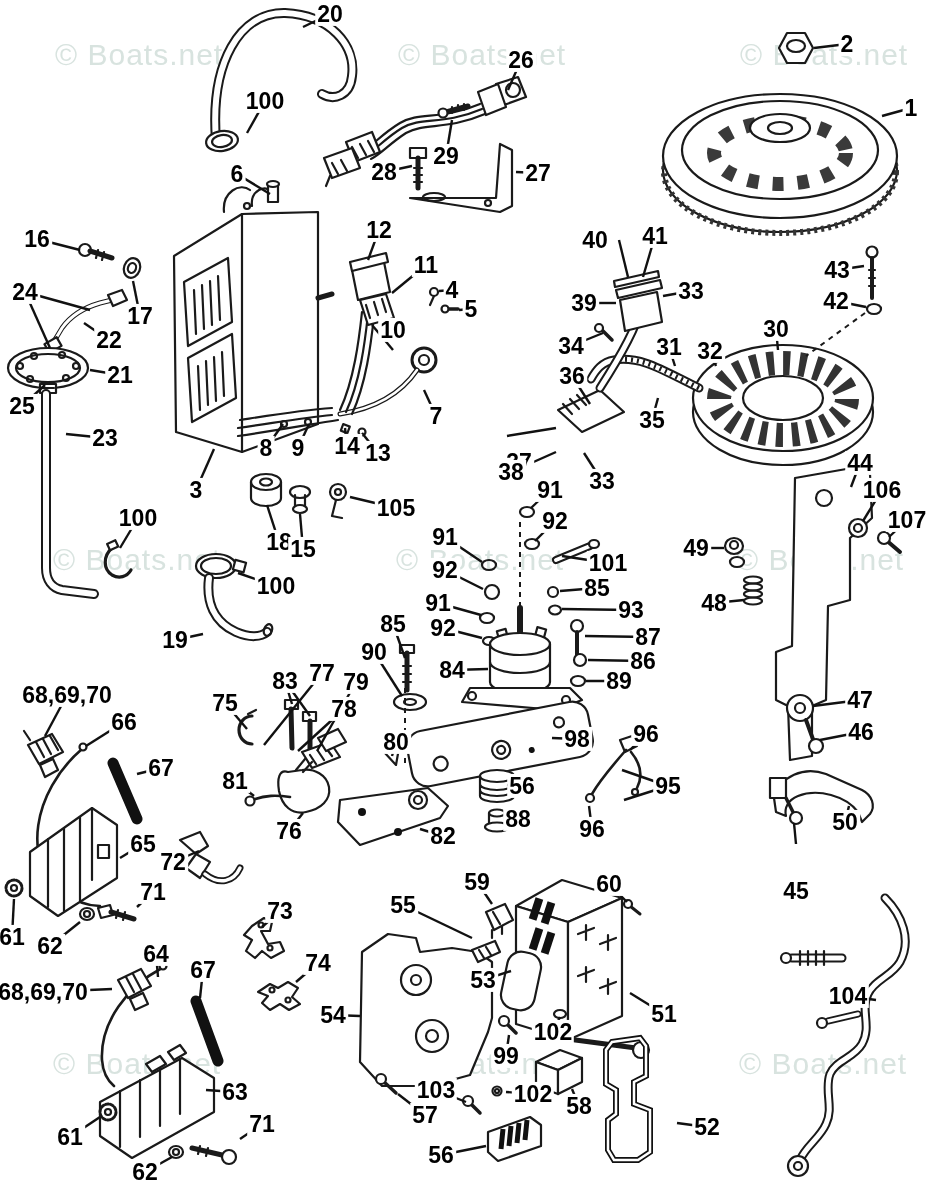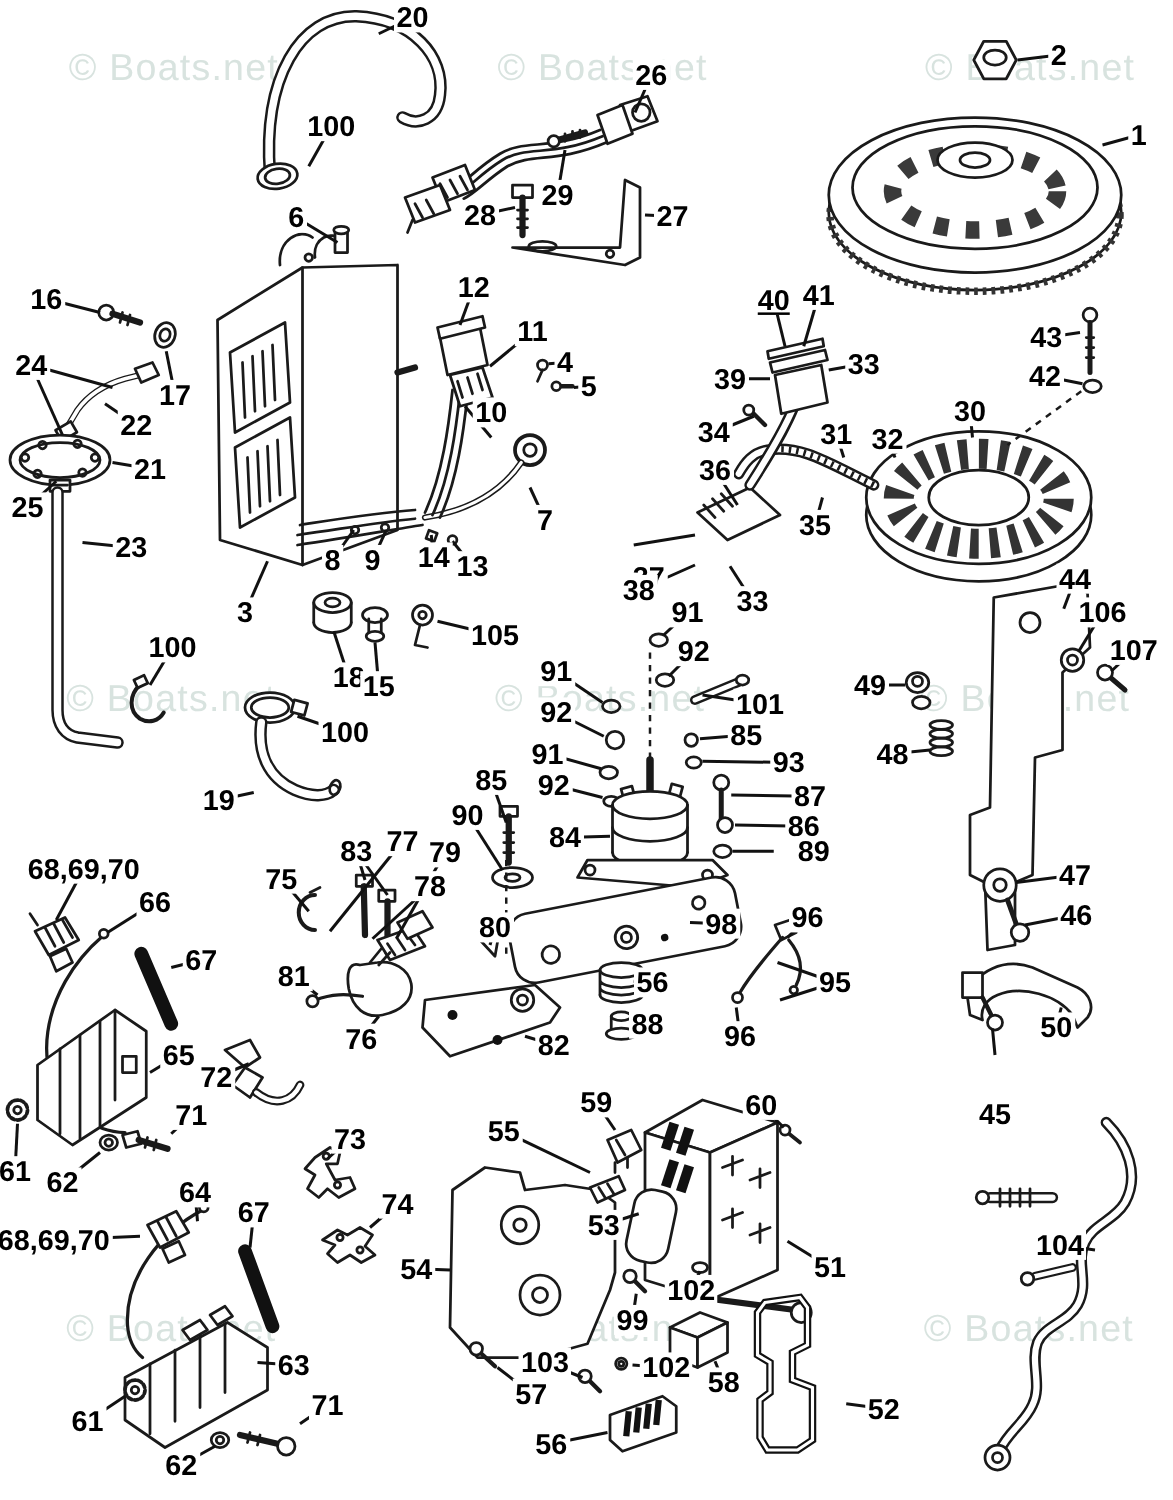--- a/index.html
+++ b/index.html
@@ -524,21 +524,21 @@
     <div class="part-label" style="left: 265px; top: 101px;">100</div>
     <div class="part-label" style="left: 847px; top: 44px;">2</div>
     <div class="part-label" style="left: 911px; top: 108px;">1</div>
     <div class="part-label" style="left: 521px; top: 60px;">26</div>
     <div class="part-label" style="left: 446px; top: 156px;">29</div>
     <div class="part-label" style="left: 384px; top: 172px;">28</div>
     <div class="part-label" style="left: 538px; top: 173px;">27</div>
     <div class="part-label" style="left: 237px; top: 174px;">6</div>
     <div class="part-label" style="left: 37px; top: 239px;">16</div>
     <div class="part-label" style="left: 379px; top: 230px;">12</div>
-    <div class="part-label" style="left: 619px; top: 240px; text-decoration: underline;">40</div>
+    <div class="part-label" style="left: 595px; top: 240px;">40</div>
     <div class="part-label" style="left: 655px; top: 236px;">41</div>
     <div class="part-label" style="left: 837px; top: 270px;">43</div>
     <div class="part-label" style="left: 25px; top: 292px;">24</div>
     <div class="part-label" style="left: 426px; top: 265px;">11</div>
     <div class="part-label" style="left: 140px; top: 316px;">17</div>
     <div class="part-label" style="left: 452px; top: 290px;">4</div>
     <div class="part-label" style="left: 836px; top: 301px;">42</div>
     <div class="part-label" style="left: 691px; top: 291px;">33</div>
     <div class="part-label" style="left: 471px; top: 309px;">5</div>
     <div class="part-label" style="left: 584px; top: 303px;">39</div>
@@ -580,21 +580,21 @@
     <div class="part-label" style="left: 445px; top: 570px;">92</div>
     <div class="part-label" style="left: 597px; top: 588px;">85</div>
     <div class="part-label" style="left: 438px; top: 603px;">91</div>
     <div class="part-label" style="left: 631px; top: 610px;">93</div>
     <div class="part-label" style="left: 443px; top: 628px;">92</div>
     <div class="part-label" style="left: 393px; top: 624px;">85</div>
     <div class="part-label" style="left: 648px; top: 637px;">87</div>
     <div class="part-label" style="left: 374px; top: 652px;">90</div>
     <div class="part-label" style="left: 643px; top: 661px;">86</div>
     <div class="part-label" style="left: 452px; top: 670px;">84</div>
-    <div class="part-label" style="left: 619px; top: 681px; margin-left: 32px;">89</div>
+    <div class="part-label" style="left: 619px; top: 681px;">89</div>
     <div class="part-label" style="left: 860px; top: 700px;">47</div>
     <div class="part-label" style="left: 646px; top: 734px;">96</div>
     <div class="part-label" style="left: 861px; top: 732px;">46</div>
     <div class="part-label" style="left: 67px; top: 695px;">68,69,70</div>
     <div class="part-label" style="left: 577px; top: 739px;">98</div>
     <div class="part-label" style="left: 124px; top: 722px;">66</div>
     <div class="part-label" style="left: 225px; top: 703px;">75</div>
     <div class="part-label" style="left: 285px; top: 681px;">83</div>
     <div class="part-label" style="left: 322px; top: 673px;">77</div>
     <div class="part-label" style="left: 356px; top: 682px;">79</div>

